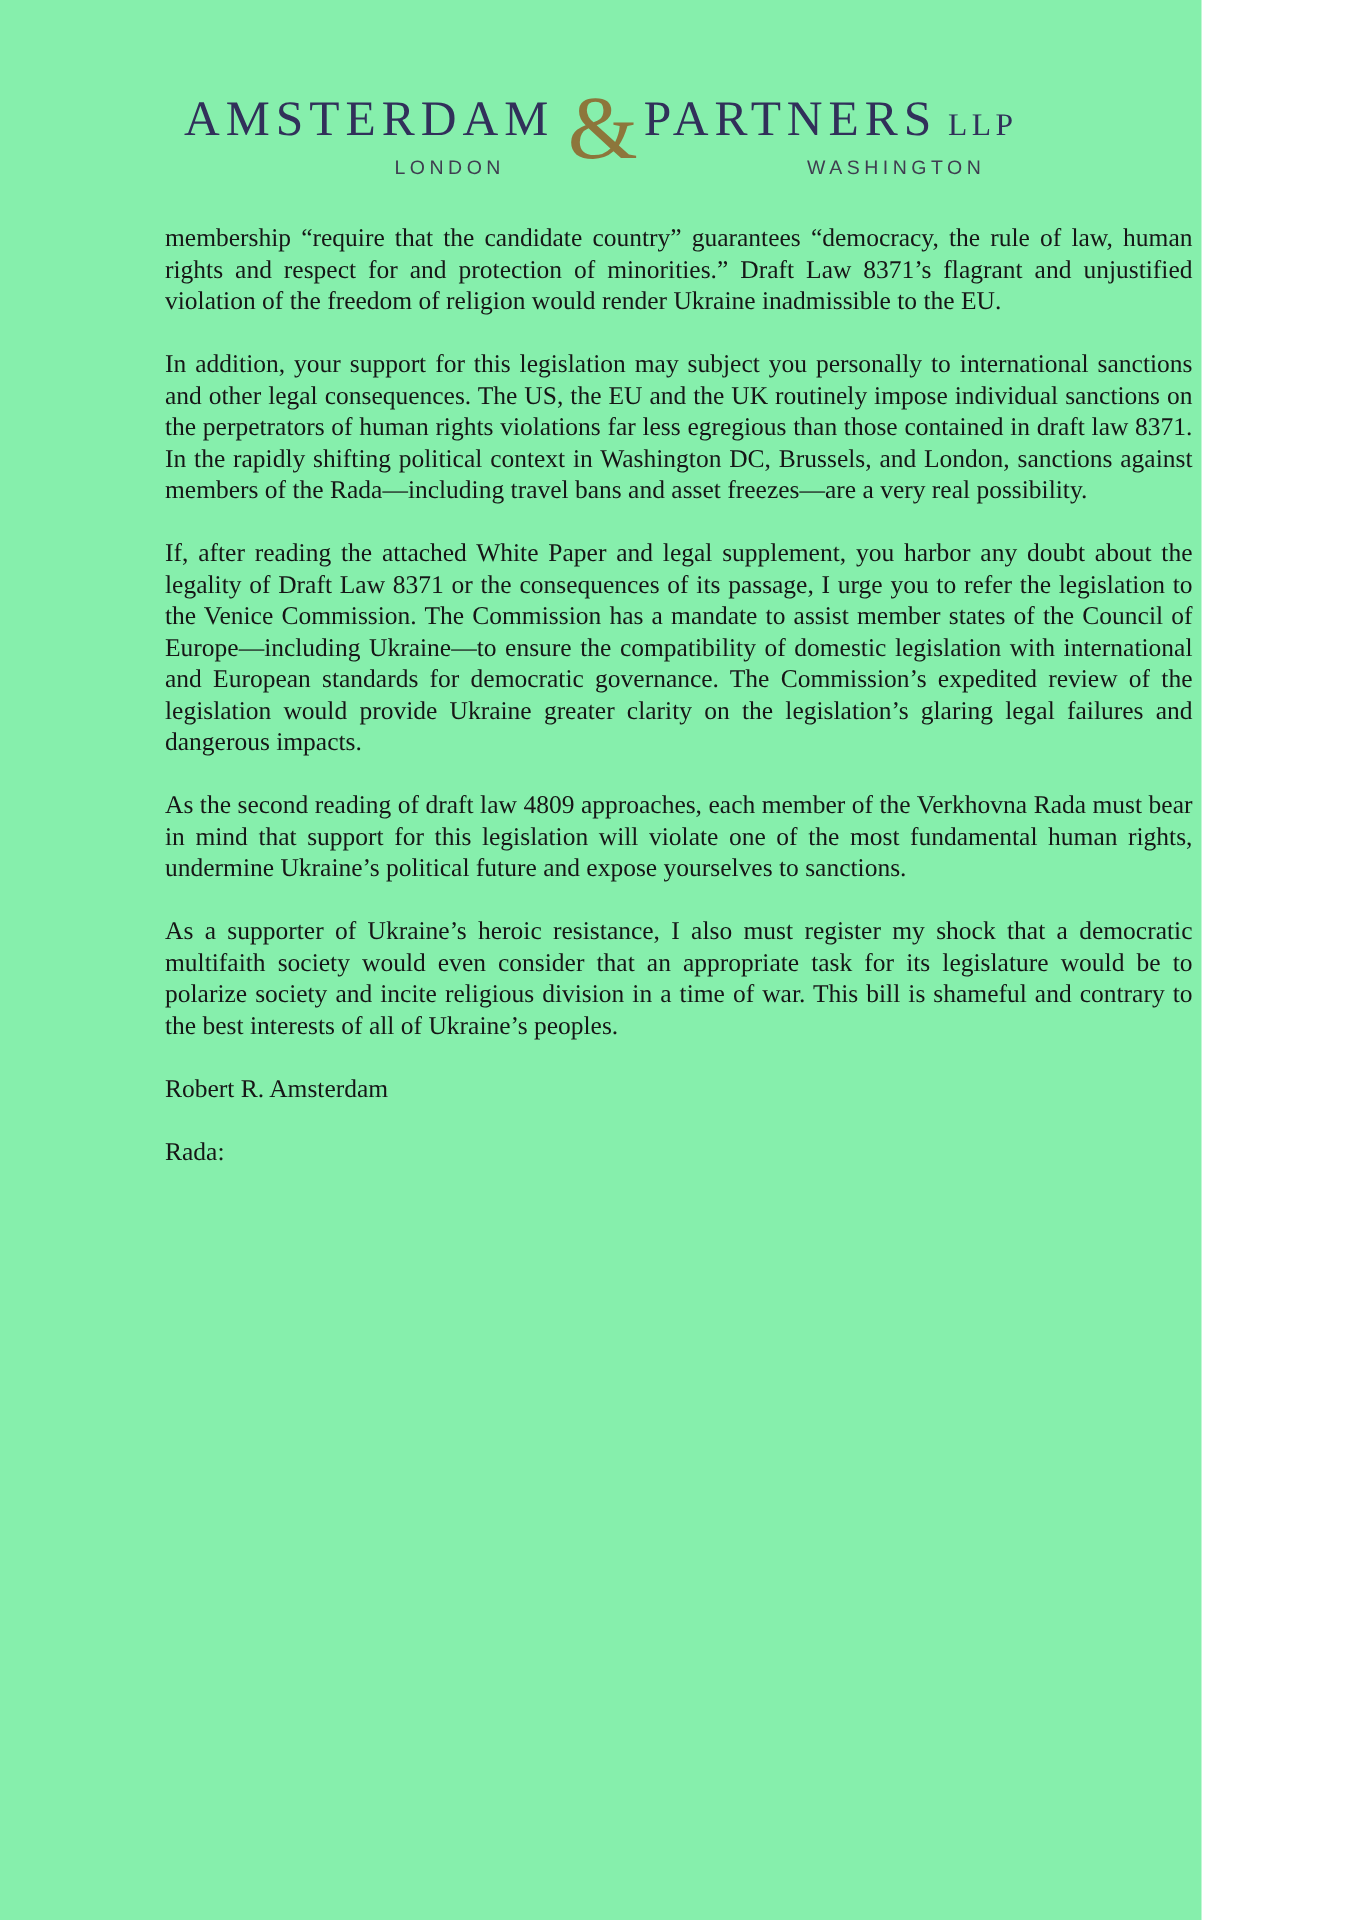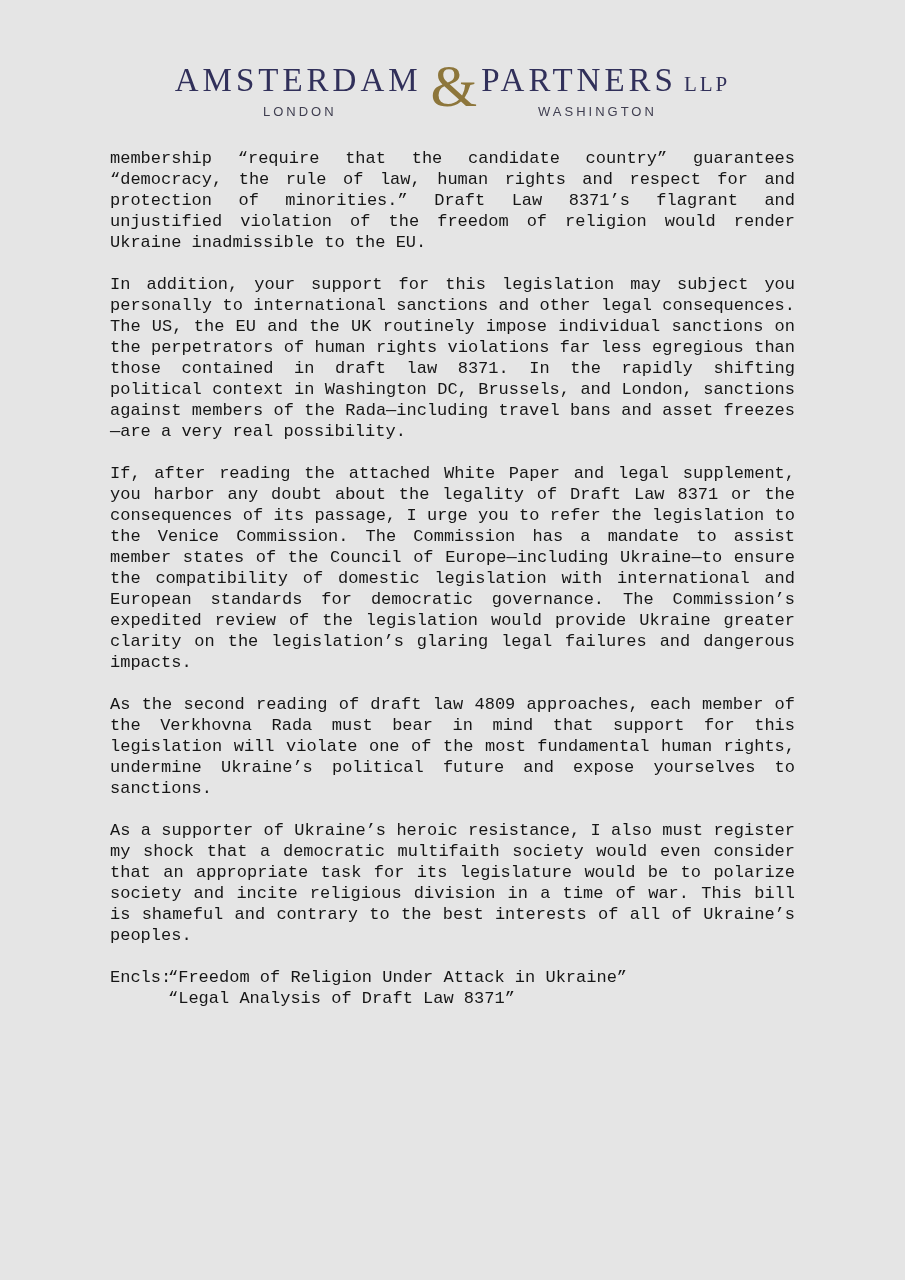--- a/index.html
+++ b/index.html
@@ -1,20 +1,20 @@
 <!DOCTYPE html>
 <html><head>
 <meta charset="utf-8">
 <style>
   html, body { margin: 0; padding: 0; background: #ffffff; }
   .page {
     position: relative;
-    width: 905px;
+    width: 801px;
     height: 1280px;
-    background: #e5e5e5;
+    background: #86efac;
     font-family: "Liberation Serif", serif;
     color: #161616;
     overflow: hidden;
   }
 
   
   .letterhead {
     position: absolute;
     top: 0; left: 0;
     width: 100%;
@@ -59,21 +59,20 @@
 
   
   .body-text {
     position: absolute;
     top: 148px;
     left: 110px;
     width: 685px;
     font-size: 17px;
     line-height: 21px;
     text-align: justify;
-    font-family: Liberation Mono, monospace;
   }
   .body-text p {
     margin: 0 0 21px 0;
     padding: 0;
   }
   .closing {
     margin: 0 0 21px 0;
     text-align: left;
   }
   .closing div { line-height: 21px; }
@@ -100,24 +99,21 @@
   </header>
 
   <main class="body-text">
     <p>membership “require that the candidate country” guarantees “democracy, the rule of law, human rights and respect for and protection of minorities.” Draft Law 8371’s flagrant and unjustified violation of the freedom of religion would render Ukraine inadmissible to the EU.</p>
     <p>In addition, your support for this legislation may subject you personally to international sanctions and other legal consequences. The US, the EU and the UK routinely impose individual sanctions on the perpetrators of human rights violations far less egregious than those contained in draft law 8371. In the rapidly shifting political context in Washington DC, Brussels, and London, sanctions against members of the Rada—including travel bans and asset freezes—are a very real possibility.</p>
     <p>If, after reading the attached White Paper and legal supplement, you harbor any doubt about the legality of Draft Law 8371 or the consequences of its passage, I urge you to refer the legislation to the Venice Commission. The Commission has a mandate to assist member states of the Council of Europe—including Ukraine—to ensure the compatibility of domestic legislation with international and European standards for democratic governance. The Commission’s expedited review of the legislation would provide Ukraine greater clarity on the legislation’s glaring legal failures and dangerous impacts.</p>
     <p>As the second reading of draft law 4809 approaches, each member of the Verkhovna Rada must bear in mind that support for this legislation will violate one of the most fundamental human rights, undermine Ukraine’s political future and expose yourselves to sanctions.</p>
     <p>As a supporter of Ukraine’s heroic resistance, I also must register my shock that a democratic multifaith society would even consider that an appropriate task for its legislature would be to polarize society and incite religious division in a time of war. This bill is shameful and contrary to the best interests of all of Ukraine’s peoples.</p>
 
     <div class="closing">
+      <div>Robert R. Amsterdam</div>
     </div>
 
     <div class="encls">
-      <span class="encl-label">Encls:</span>
-      <div class="encl-items">
-        <div>“Freedom of Religion Under Attack in Ukraine”</div>
-        <div>“Legal Analysis of Draft Law 8371”</div>
-      </div>
+      <span class="encl-label">Rada:</span>
     </div>
   </main>
 
 </div>
 
 </body></html>

